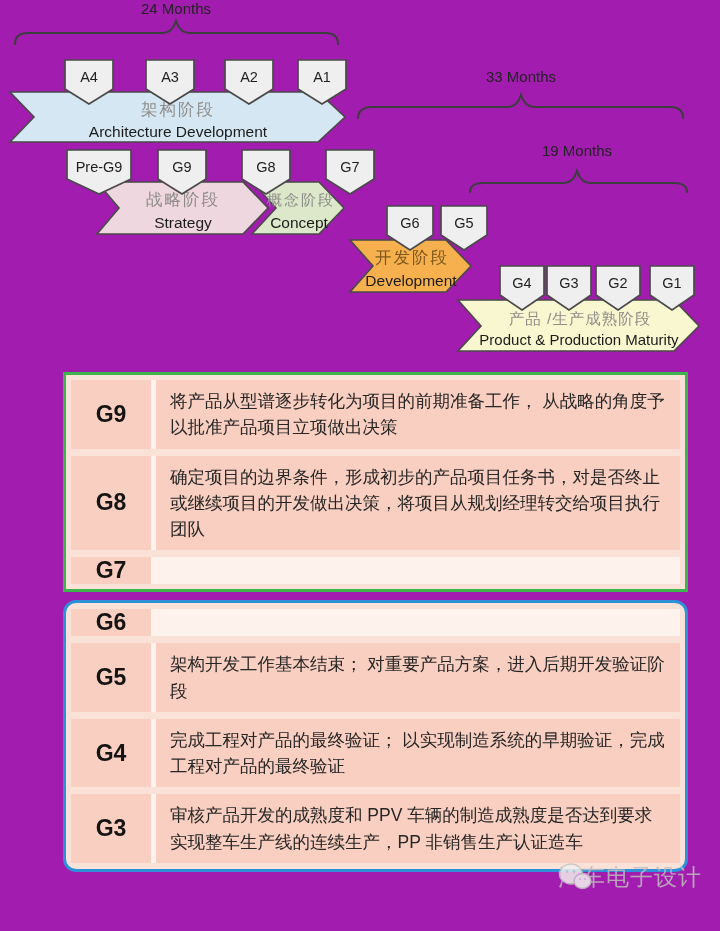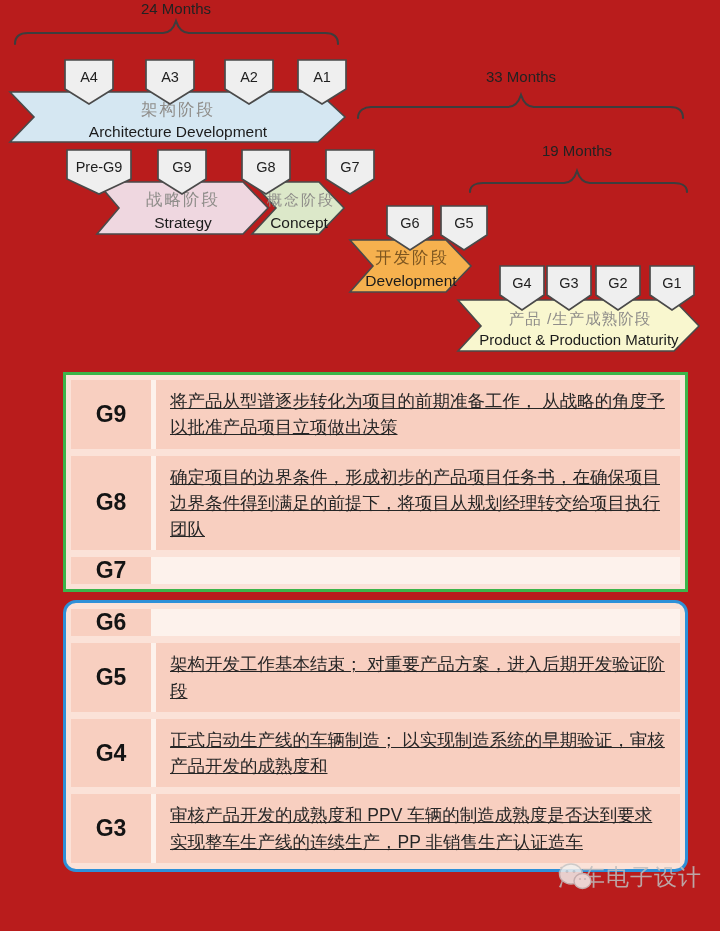--- a/index.html
+++ b/index.html
@@ -1,16 +1,16 @@
 <!DOCTYPE html>
 <html><head>
 <meta charset="utf-8">
 <style>
   html,body{margin:0;padding:0;background:#ffffff;}
-  #canvas{position:relative;width:720px;height:931px;background:#b91c1c;overflow:hidden;
+  #canvas{position:relative;width:720px;height:931px;background:#a21caf;overflow:hidden;
           font-family:"Liberation Sans",sans-serif;}
   svg{position:absolute;top:0;left:0;}
   svg text{font-family:"Liberation Sans",sans-serif;}
   .bracket-label{font-size:15px;fill:#222;}
   .phase-zh{font-size:16.5px;fill:#8f8d8a;letter-spacing:2px;}
   .phase-en{font-size:15.5px;fill:#1b1b1b;}
   .gate-label{font-size:14.5px;fill:#1e1e1e;}
   .brace{stroke:#3d3d3d;stroke-width:2.1;fill:none;stroke-linecap:round;}
   .arrow{stroke:#4a4a4a;stroke-width:1.6;}
   .flag{fill:#efefef;stroke:#4a4a4a;stroke-width:1.7;}
@@ -19,21 +19,21 @@
   .table-area{position:absolute;left:63px;top:372px;width:625px;}
   .group-box{box-sizing:border-box;padding:5px;background:#fbe2d8;}
   .group-box.green{border:3px solid #3cb54a;}
   .group-box.blue{border:3px solid #2e90d8;border-radius:13px;margin-top:8px;padding:6px 5px;}
   .g-row{display:flex;background:#fdf2ec;margin-bottom:7px;}
   .g-row:last-child{margin-bottom:0;}
   .cell{background:#f8cfc0;}
   .cell.gate{width:80px;min-width:80px;display:flex;align-items:center;justify-content:center;
              font-weight:bold;font-size:23px;color:#141414;margin-right:5px;}
   .cell.desc{flex:1;padding:8px 12px 8px 14px;font-size:17.5px;line-height:1.5;color:#262626;
-             display:flex;align-items:flex-end;text-decoration:underline;}
+             display:flex;align-items:flex-end;}
   .cell.desc span{display:block;}
 
   
   .watermark{position:absolute;left:558px;top:862px;display:flex;align-items:flex-start;gap:5px;
              opacity:.85;z-index:5;pointer-events:none;}
   .watermark .wm-text{font-size:23px;color:#bdbdbd;letter-spacing:1px;white-space:nowrap;}
 </style>
 </head>
 <body>
 
@@ -108,42 +108,42 @@
     <div class="group-box green">
       <div class="g-row">
         <div class="cell gate">G9</div>
         <div class="cell desc">
             <span>将产品从型谱逐步转化为项目的前期准备工作， 从战略的角度予以批准产品项目立项做出决策</span>
           </div>
       </div>
       <div class="g-row">
         <div class="cell gate">G8</div>
         <div class="cell desc">
-            <span>确定项目的边界条件，形成初步的产品项目任务书，在确保项目边界条件得到满足的前提下，将项目从规划经理转交给项目执行团队</span>
+            <span>确定项目的边界条件，形成初步的产品项目任务书，对是否终止或继续项目的开发做出决策，将项目从规划经理转交给项目执行团队</span>
           </div>
       </div>
       <div class="g-row">
         <div class="cell gate">G7</div>
       </div>
     </div>
 
     <div class="group-box blue">
       <div class="g-row">
         <div class="cell gate">G6</div>
       </div>
       <div class="g-row">
         <div class="cell gate">G5</div>
         <div class="cell desc">
             <span>架构开发工作基本结束； 对重要产品方案，进入后期开发验证阶段</span>
           </div>
       </div>
       <div class="g-row">
         <div class="cell gate">G4</div>
         <div class="cell desc">
-            <span>正式启动生产线的车辆制造； 以实现制造系统的早期验证，审核产品开发的成熟度和</span>
+            <span>完成工程对产品的最终验证； 以实现制造系统的早期验证，完成工程对产品的最终验证</span>
           </div>
       </div>
       <div class="g-row">
         <div class="cell gate">G3</div>
         <div class="cell desc">
             <span>审核产品开发的成熟度和 PPV 车辆的制造成熟度是否达到要求实现整车生产线的连续生产，PP 非销售生产认证造车</span>
           </div>
       </div>
     </div>
 

